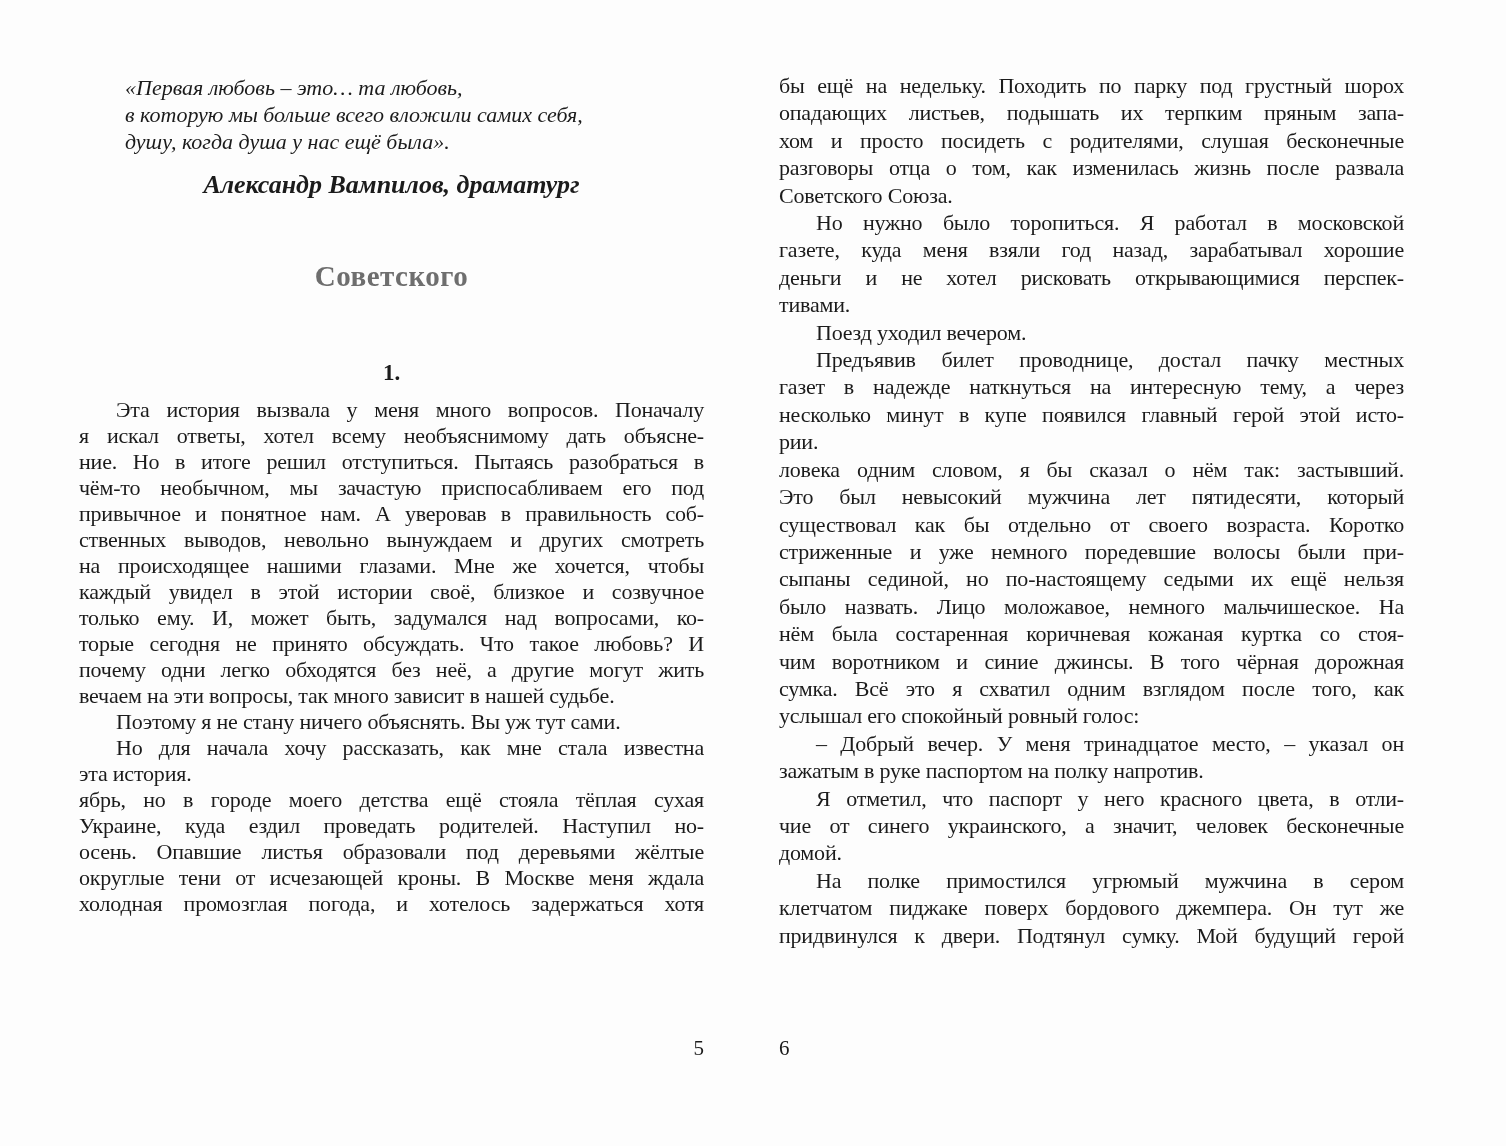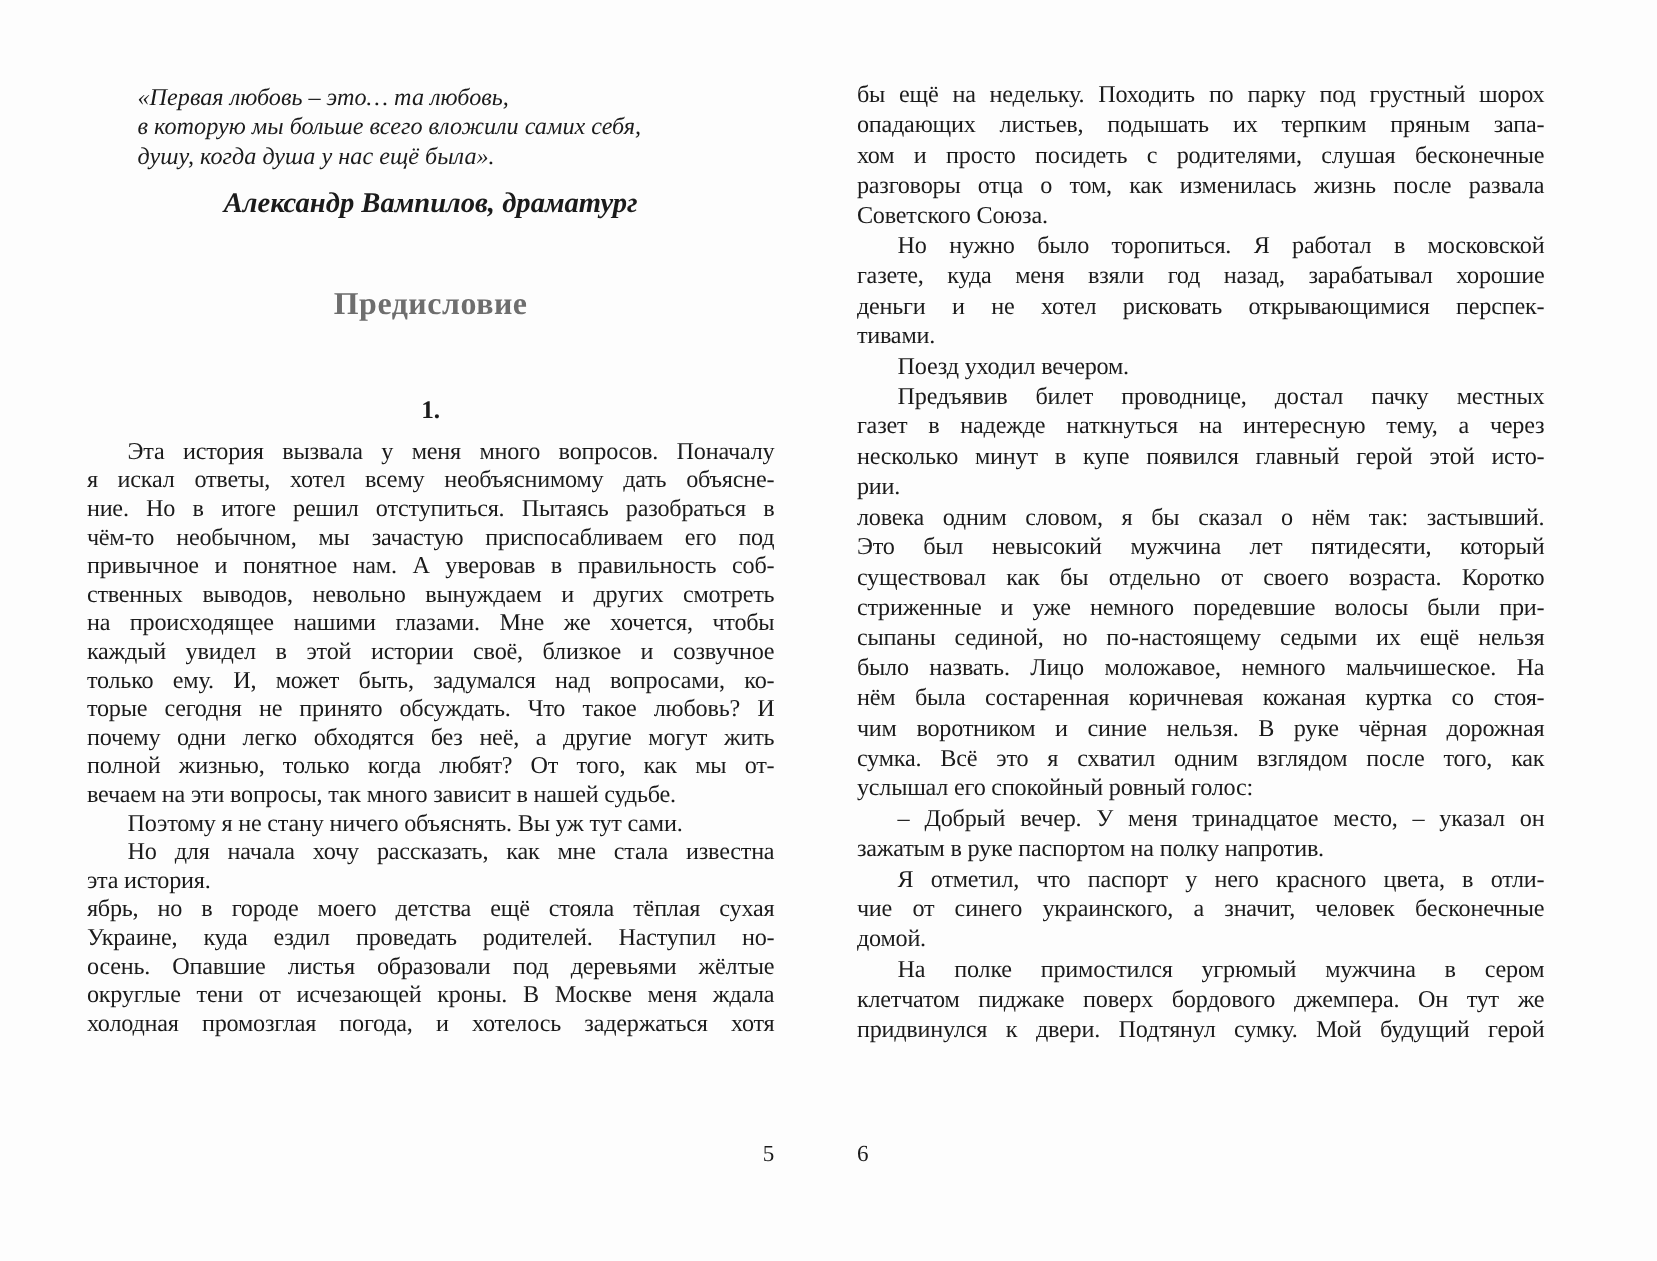--- a/index.html
+++ b/index.html
@@ -50,36 +50,35 @@
 
 <div class="spread">
 
   <section class="page page-left">
     <div class="epigraph" id="epigraph">
         <div class="epigraph-line">«Первая любовь – это… та любовь,</div>
         <div class="epigraph-line">в которую мы больше всего вложили самих себя,</div>
         <div class="epigraph-line">душу, когда душа у нас ещё была».</div>
       </div>
     <div class="attribution">Александр Вампилов, драматург</div>
-    <h1 class="chapter-title" style="color: rgb(110, 110, 110);">Предисловие</h1>
+    <h1 class="chapter-title" style="color: rgb(110, 110, 110);">Советского</h1>
     <div class="section-number">1.</div>
     <div class="body body-left" id="left-body">
         <div class="para">
           <div class="line indent">Эта история вызвала у меня много вопросов. Поначалу</div>
           <div class="line">я искал ответы, хотел всему необъяснимому дать объясне-</div>
           <div class="line">ние. Но в итоге решил отступиться. Пытаясь разобраться в</div>
           <div class="line">чём-то необычном, мы зачастую приспосабливаем его под</div>
           <div class="line">привычное и понятное нам. А уверовав в правильность соб-</div>
           <div class="line">ственных выводов, невольно вынуждаем и других смотреть</div>
           <div class="line">на происходящее нашими глазами. Мне же хочется, чтобы</div>
           <div class="line">каждый увидел в этой истории своё, близкое и созвучное</div>
           <div class="line">только ему. И, может быть, задумался над вопросами, ко-</div>
           <div class="line">торые сегодня не принято обсуждать. Что такое любовь? И</div>
           <div class="line">почему одни легко обходятся без неё, а другие могут жить</div>
-          <div class="line">полной жизнью, только когда любят? От того, как мы от-</div>
           <div class="line last">вечаем на эти вопросы, так много зависит в нашей судьбе.</div>
         </div>
         <div class="para">
           <div class="line indent last">Поэтому я не стану ничего объяснять. Вы уж тут сами.</div>
         </div>
         <div class="para">
           <div class="line indent">Но для начала хочу рассказать, как мне стала известна</div>
           <div class="line last">эта история.</div>
         </div>
         <div class="para">
@@ -118,21 +117,21 @@
           <div class="line last">рии.</div>
         </div>
         <div class="para">
           <div class="line">ловека одним словом, я бы сказал о нём так: застывший.</div>
           <div class="line">Это был невысокий мужчина лет пятидесяти, который</div>
           <div class="line">существовал как бы отдельно от своего возраста. Коротко</div>
           <div class="line">стриженные и уже немного поредевшие волосы были при-</div>
           <div class="line">сыпаны сединой, но по-настоящему седыми их ещё нельзя</div>
           <div class="line">было назвать. Лицо моложавое, немного мальчишеское. На</div>
           <div class="line">нём была состаренная коричневая кожаная куртка со стоя-</div>
-          <div class="line">чим воротником и синие нельзя. В руке чёрная дорожная</div>
+          <div class="line">чим воротником и синие джинсы. В того чёрная дорожная</div>
           <div class="line">сумка. Всё это я схватил одним взглядом после того, как</div>
           <div class="line last">услышал его спокойный ровный голос:</div>
         </div>
         <div class="para">
           <div class="line indent">– Добрый вечер. У меня тринадцатое место, – указал он</div>
           <div class="line last">зажатым в руке паспортом на полку напротив.</div>
         </div>
         <div class="para">
           <div class="line indent">Я отметил, что паспорт у него красного цвета, в отли-</div>
           <div class="line">чие от синего украинского, а значит, человек бесконечные</div>

